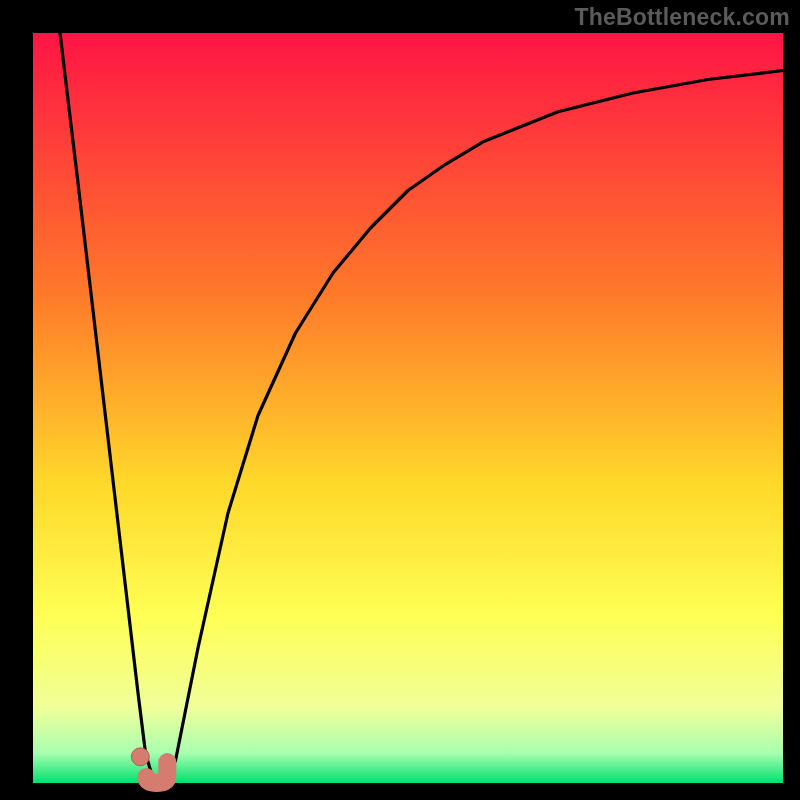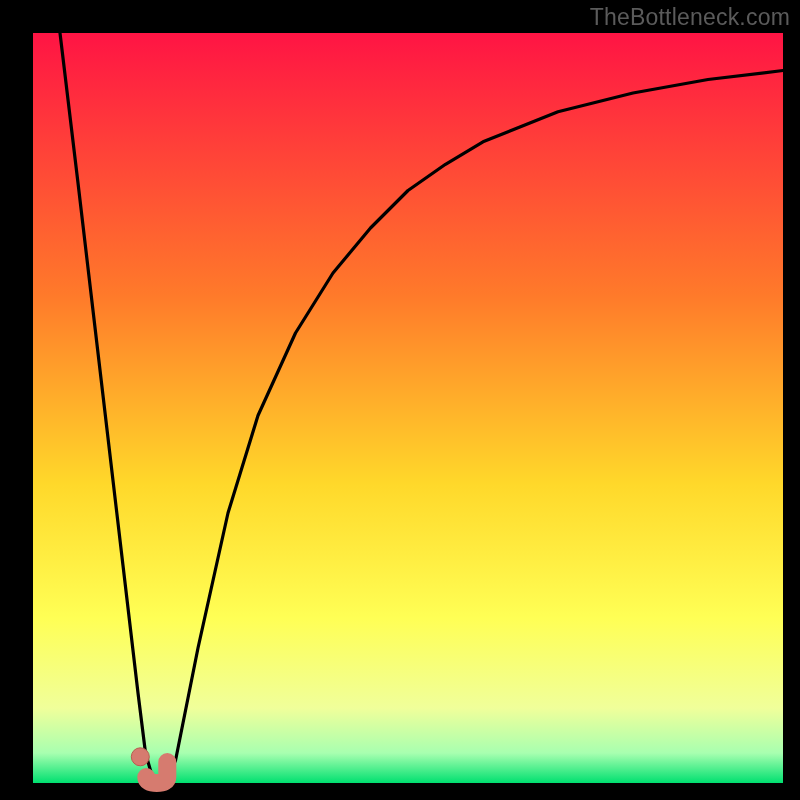--- a/index.html
+++ b/index.html
@@ -17,21 +17,21 @@
     width: 800px;
     height: 800px;
     background: #000;
   }
   .watermark {
     position: absolute;
     top: 4px;
     right: 10px;
     font-family: Arial, Helvetica, sans-serif;
     font-size: 23px;
-    font-weight: 400;
+    font-weight: 700;
     color: #5b5b5b;
     letter-spacing: 0.2px;
   }
   svg {
     position: absolute;
     left: 0;
     top: 0;
   }
 </style>
 </head>

